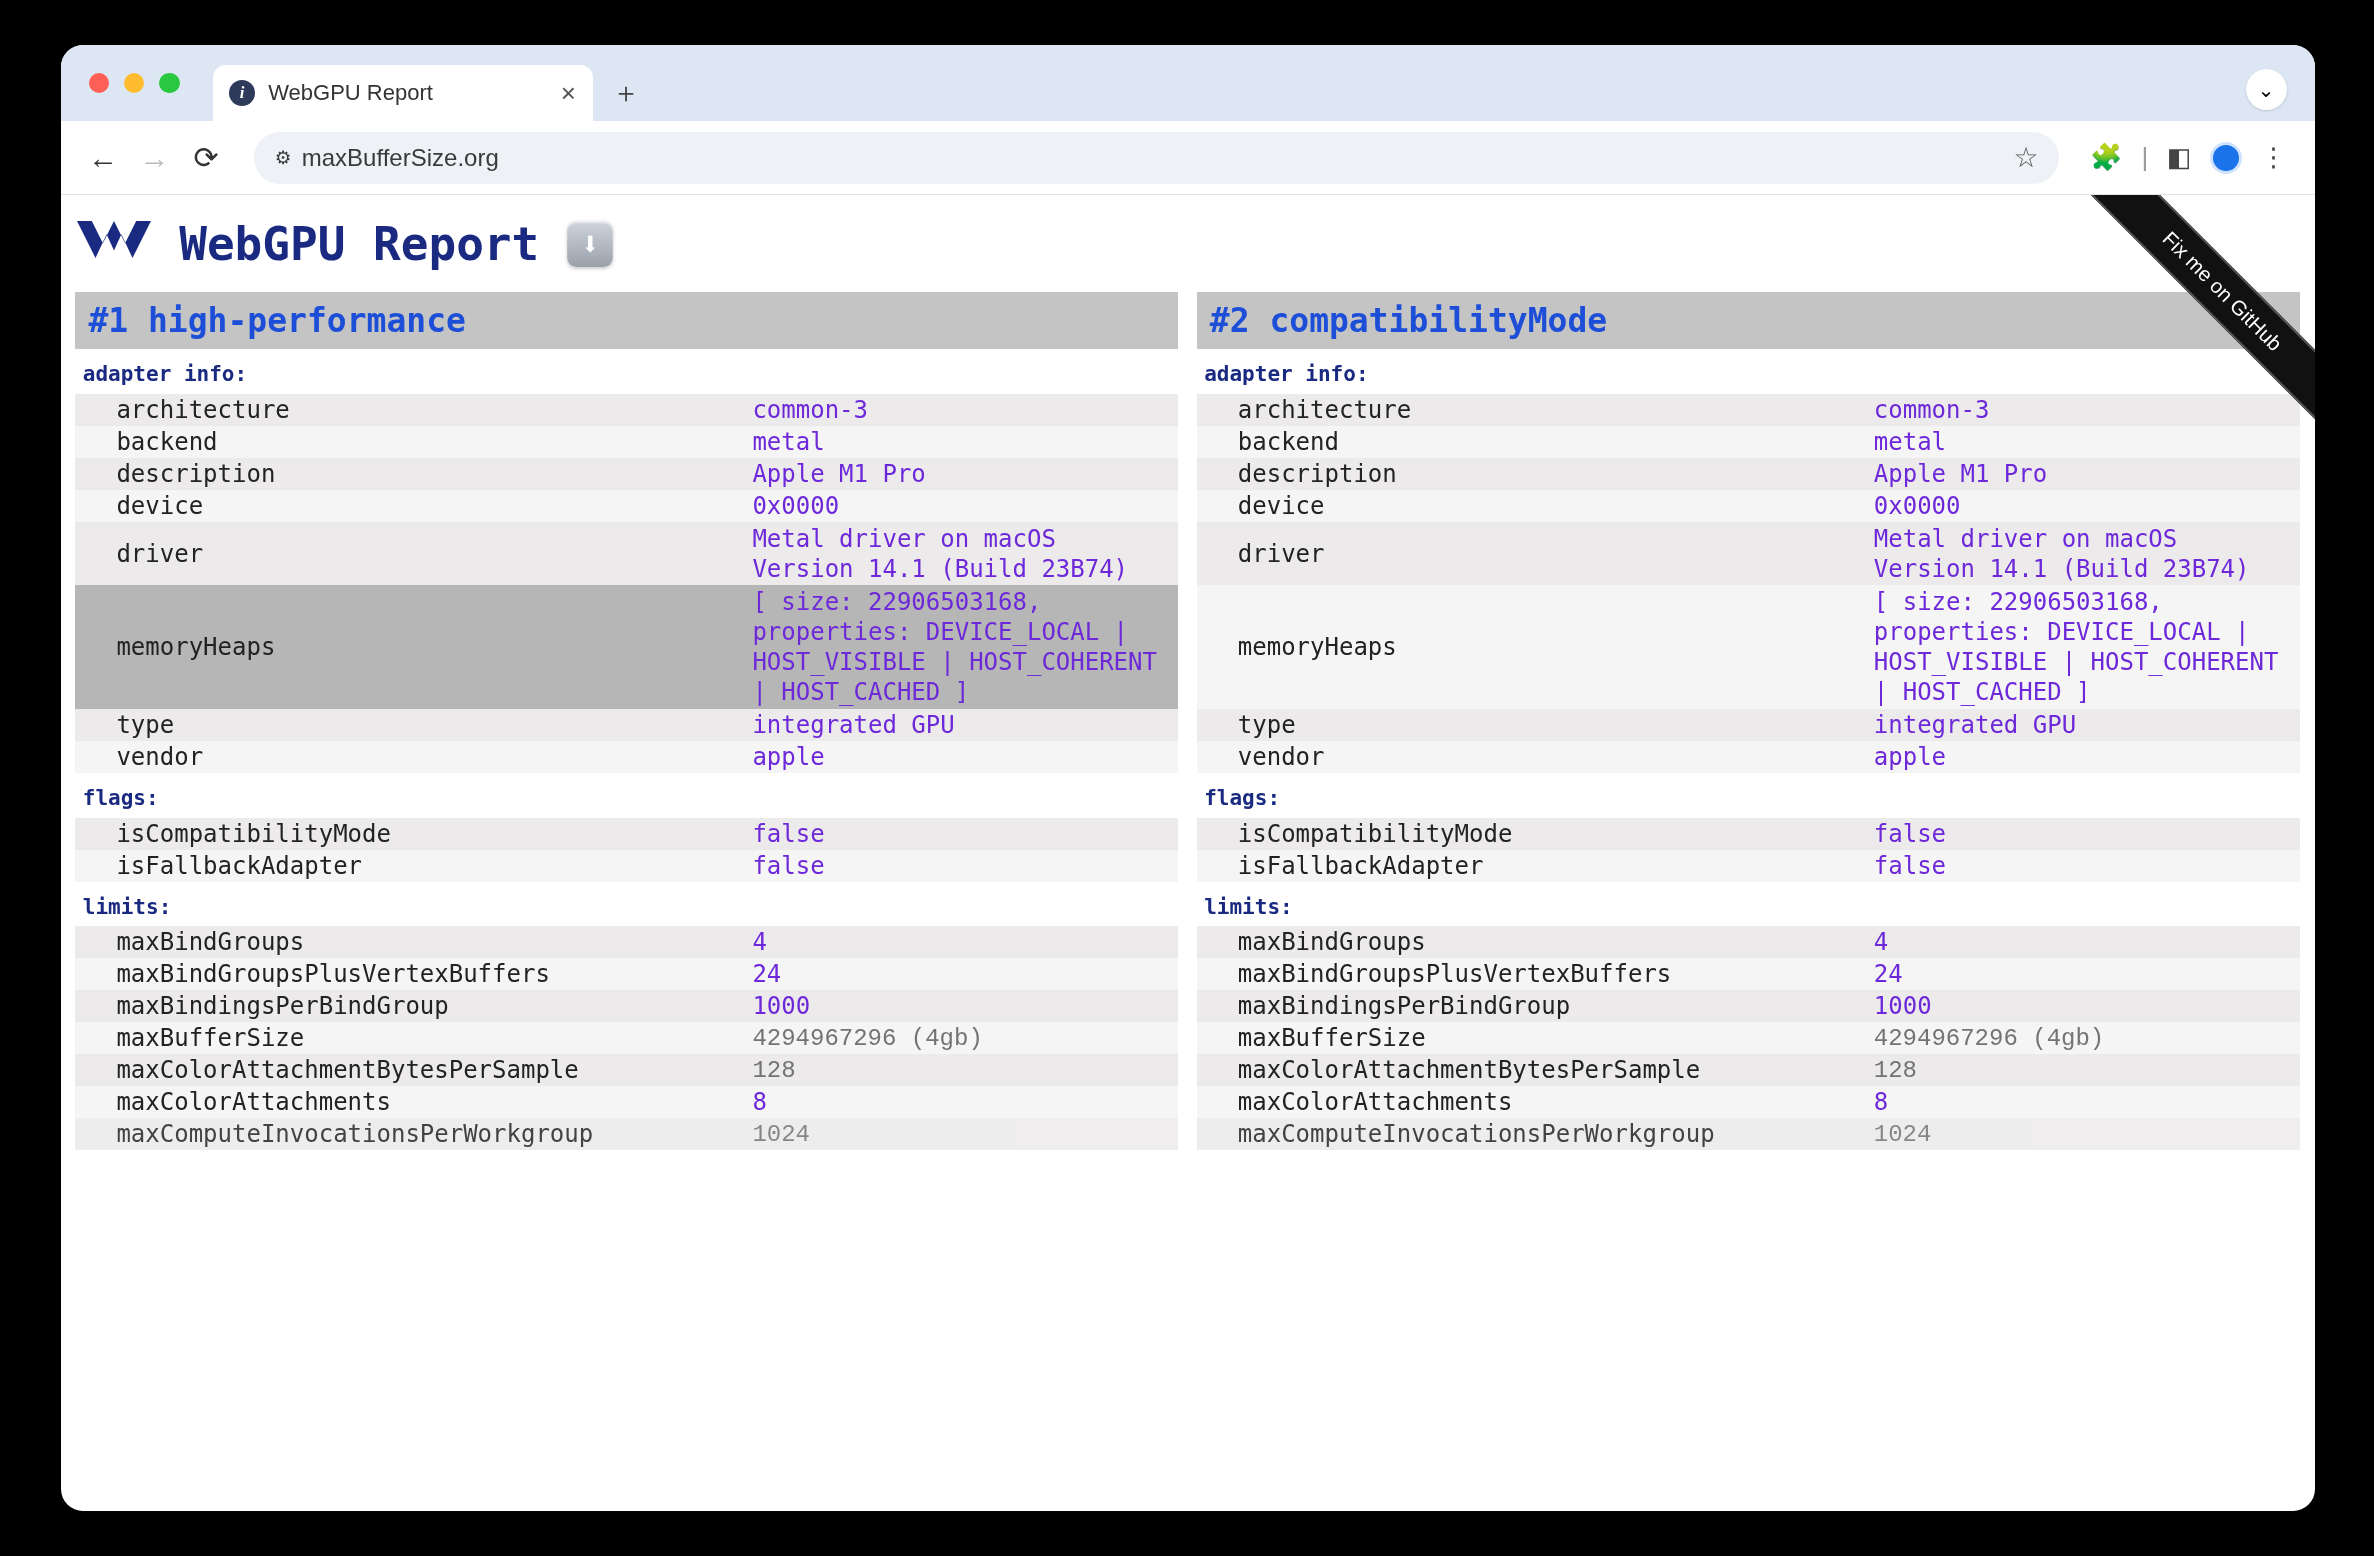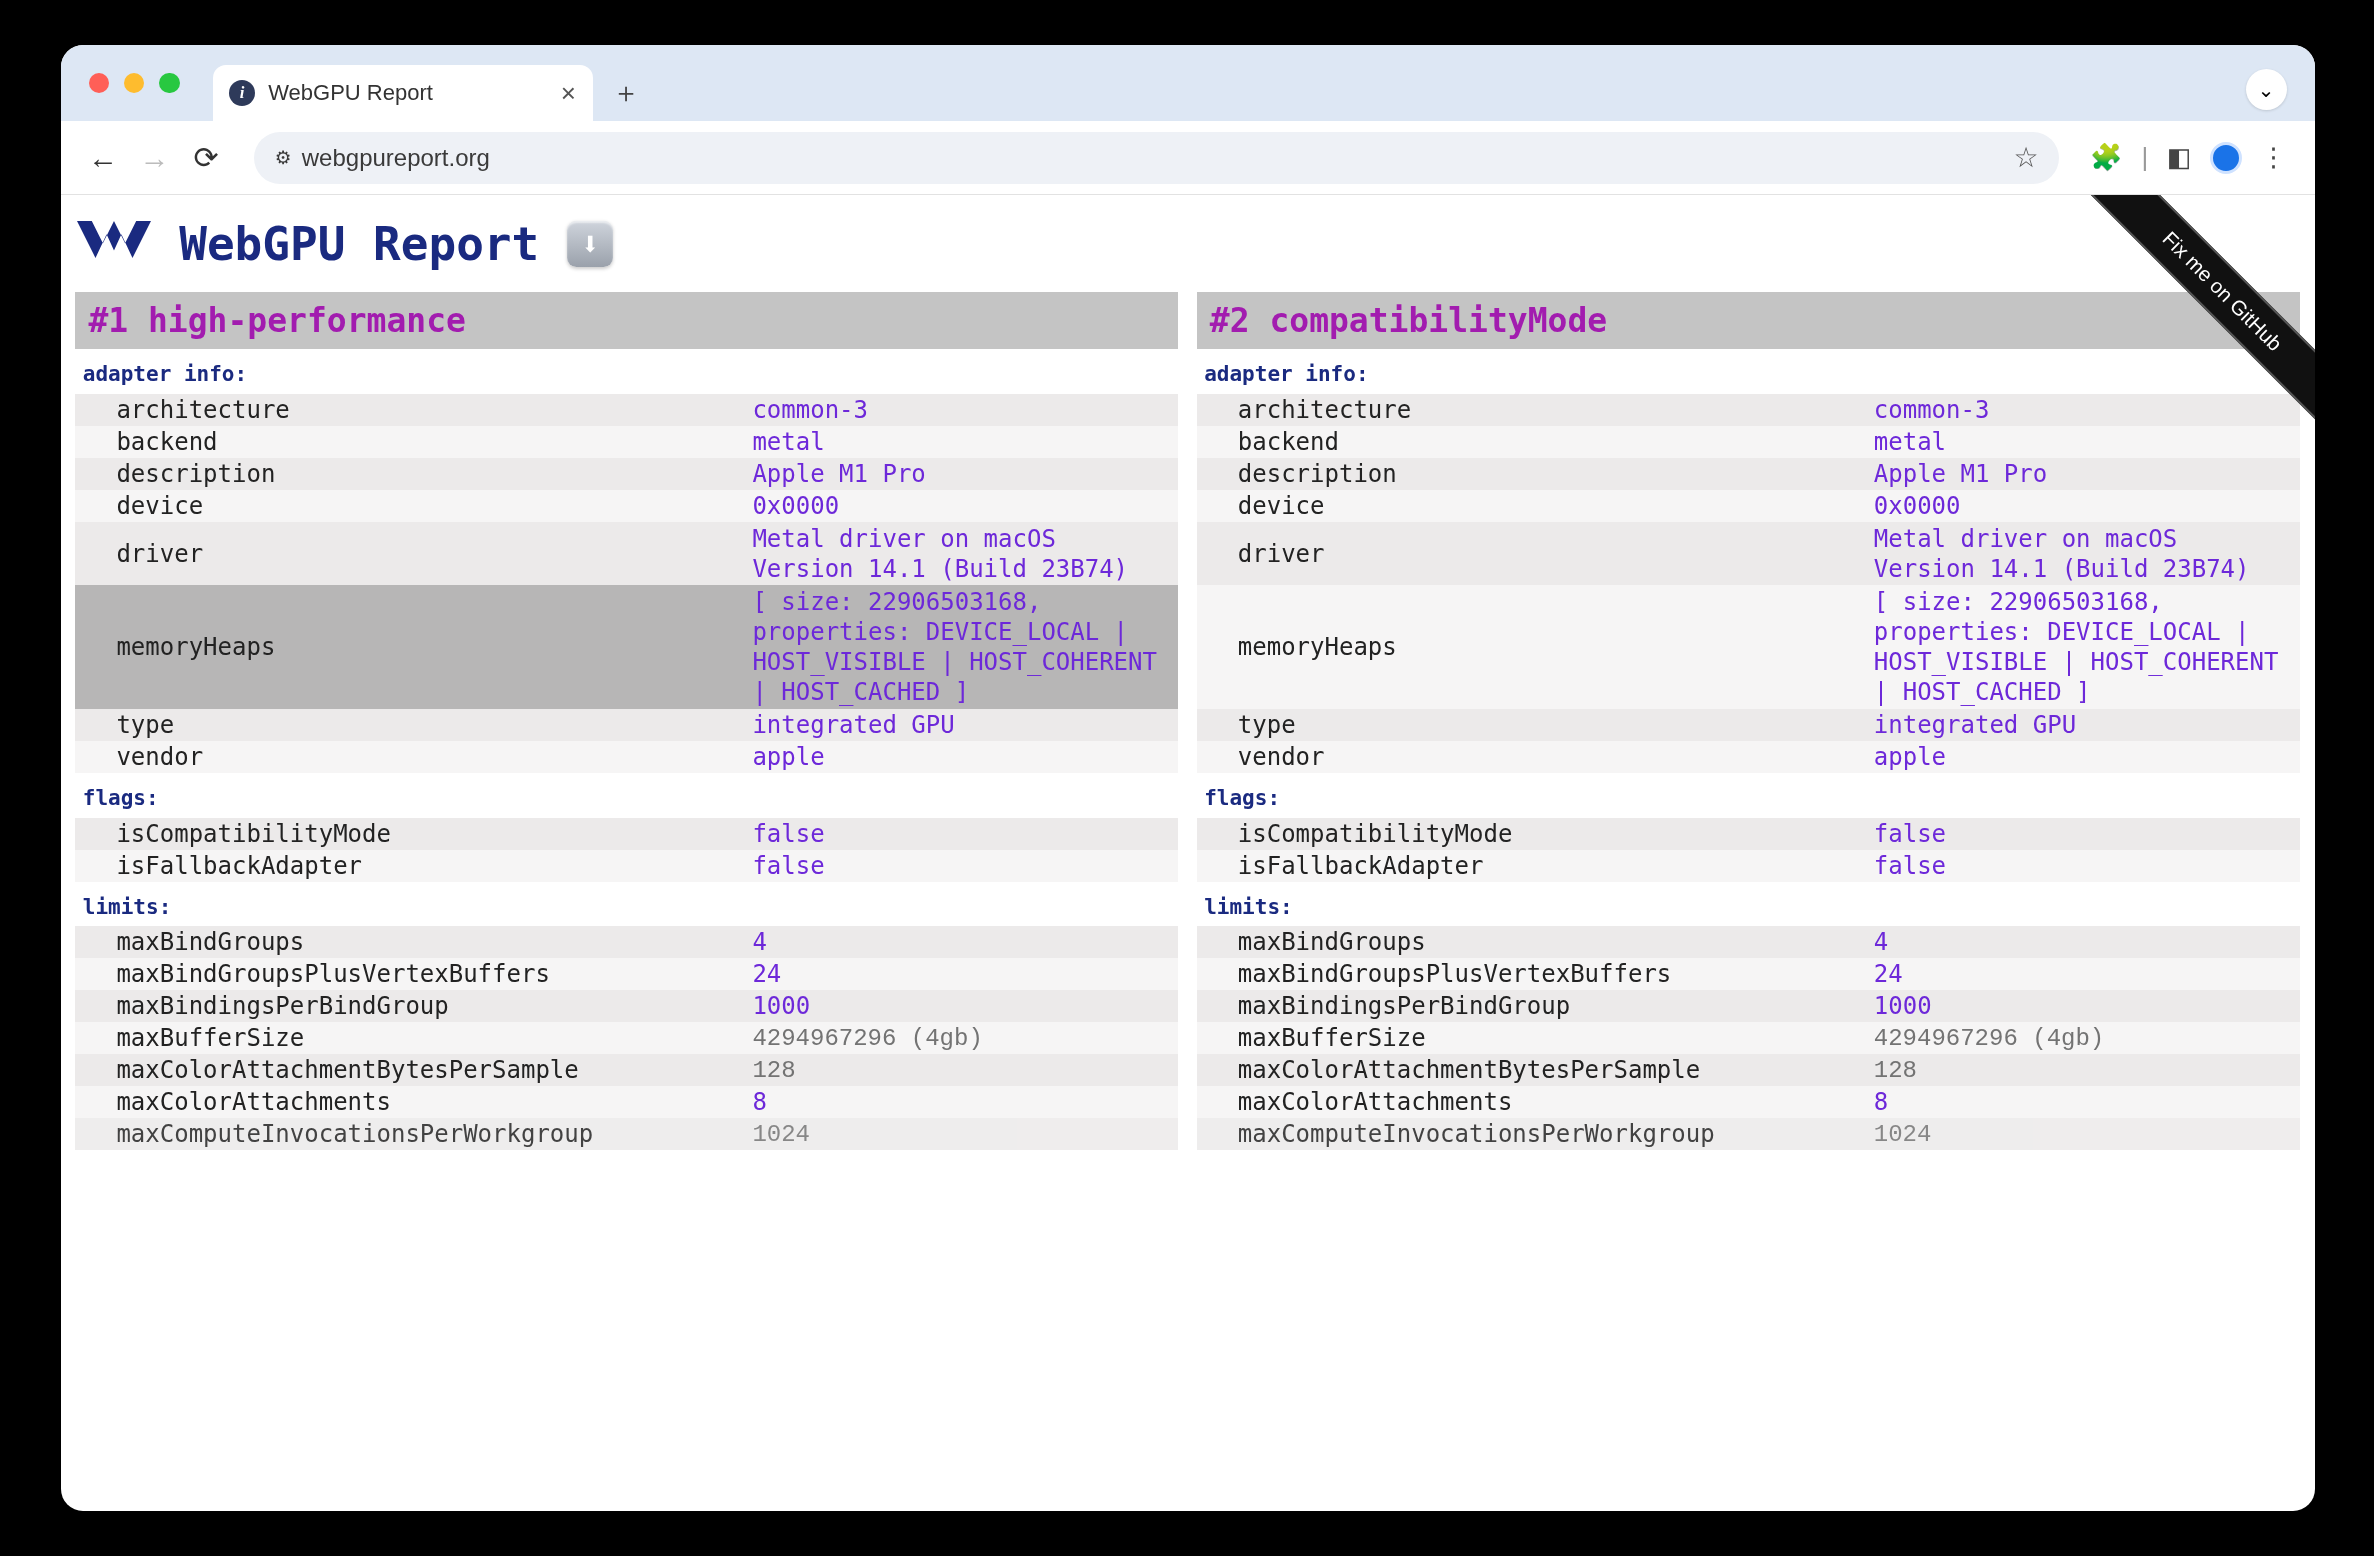--- a/index.html
+++ b/index.html
@@ -122,21 +122,21 @@
     width:74px;height:46px;display:inline-block;
   }
   .dlbtn{
     width:46px;height:46px;border-radius:9.3px;background:linear-gradient(#cfd4dc,#9aa1ab);
     display:flex;align-items:center;justify-content:center;color:#fff;font-size:32px;
     box-shadow:inset 0 1.9px 1.9px rgba(255,255,255,.6),0 1.9px 3.7px rgba(0,0,0,.2);
   }
   .cols{display:flex;gap:18.6px;padding:0 5.6px;}
   .col{flex:1;min-width:0;}
   .secthead{
-    background:#c4c4c4;color:#a21caf;font-size:33px;font-weight:800;
+    background:#c4c4c4;color:#1d4ed8;font-size:33px;font-weight:800;
     padding:9.3px 13px;
   }
   .subhead{
     color:#1a2a80;font-weight:800;font-size:21px;
     padding:13px 7.4px 7.4px 7.4px;
     background:#fff;
   }
   .rows{width:100%;}
   .row{
     display:flex;align-items:flex-end;
@@ -172,21 +172,21 @@
     <div class="newtab">＋</div>
     <div class="chev">⌄</div>
   </div>
 
   <div class="toolbar">
     <span class="nav-icn">←</span>
     <span class="nav-icn dis">→</span>
     <span class="nav-icn">⟳</span>
     <div class="omnibox">
       <span class="tune">⚙</span>
-      <span>webgpureport.org</span>
+      <span>maxBufferSize.org</span>
       <span class="star">☆</span>
     </div>
     <span class="ricn">🧩</span>
     <span class="ricn" style="color:#999">|</span>
     <span class="ricn">◧</span>
     <span class="avatar"></span>
     <span class="kebab">⋮</span>
   </div>
 
   <div class="page">

